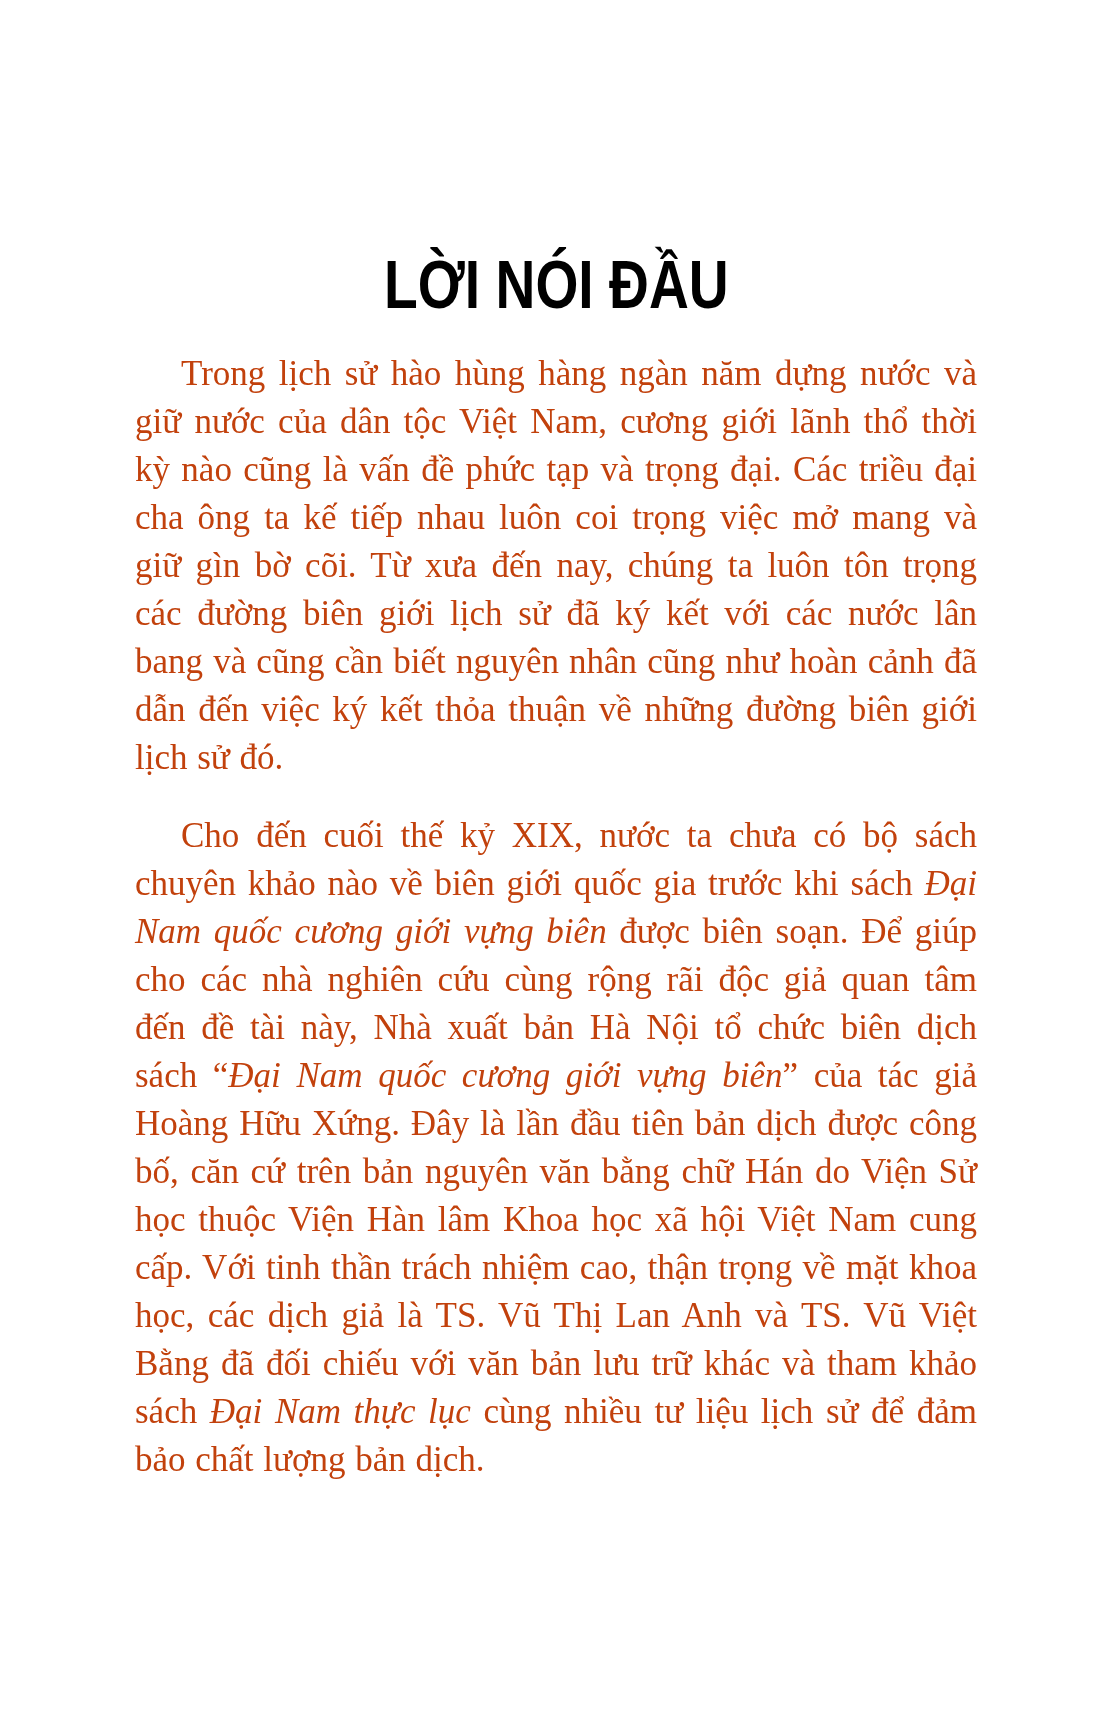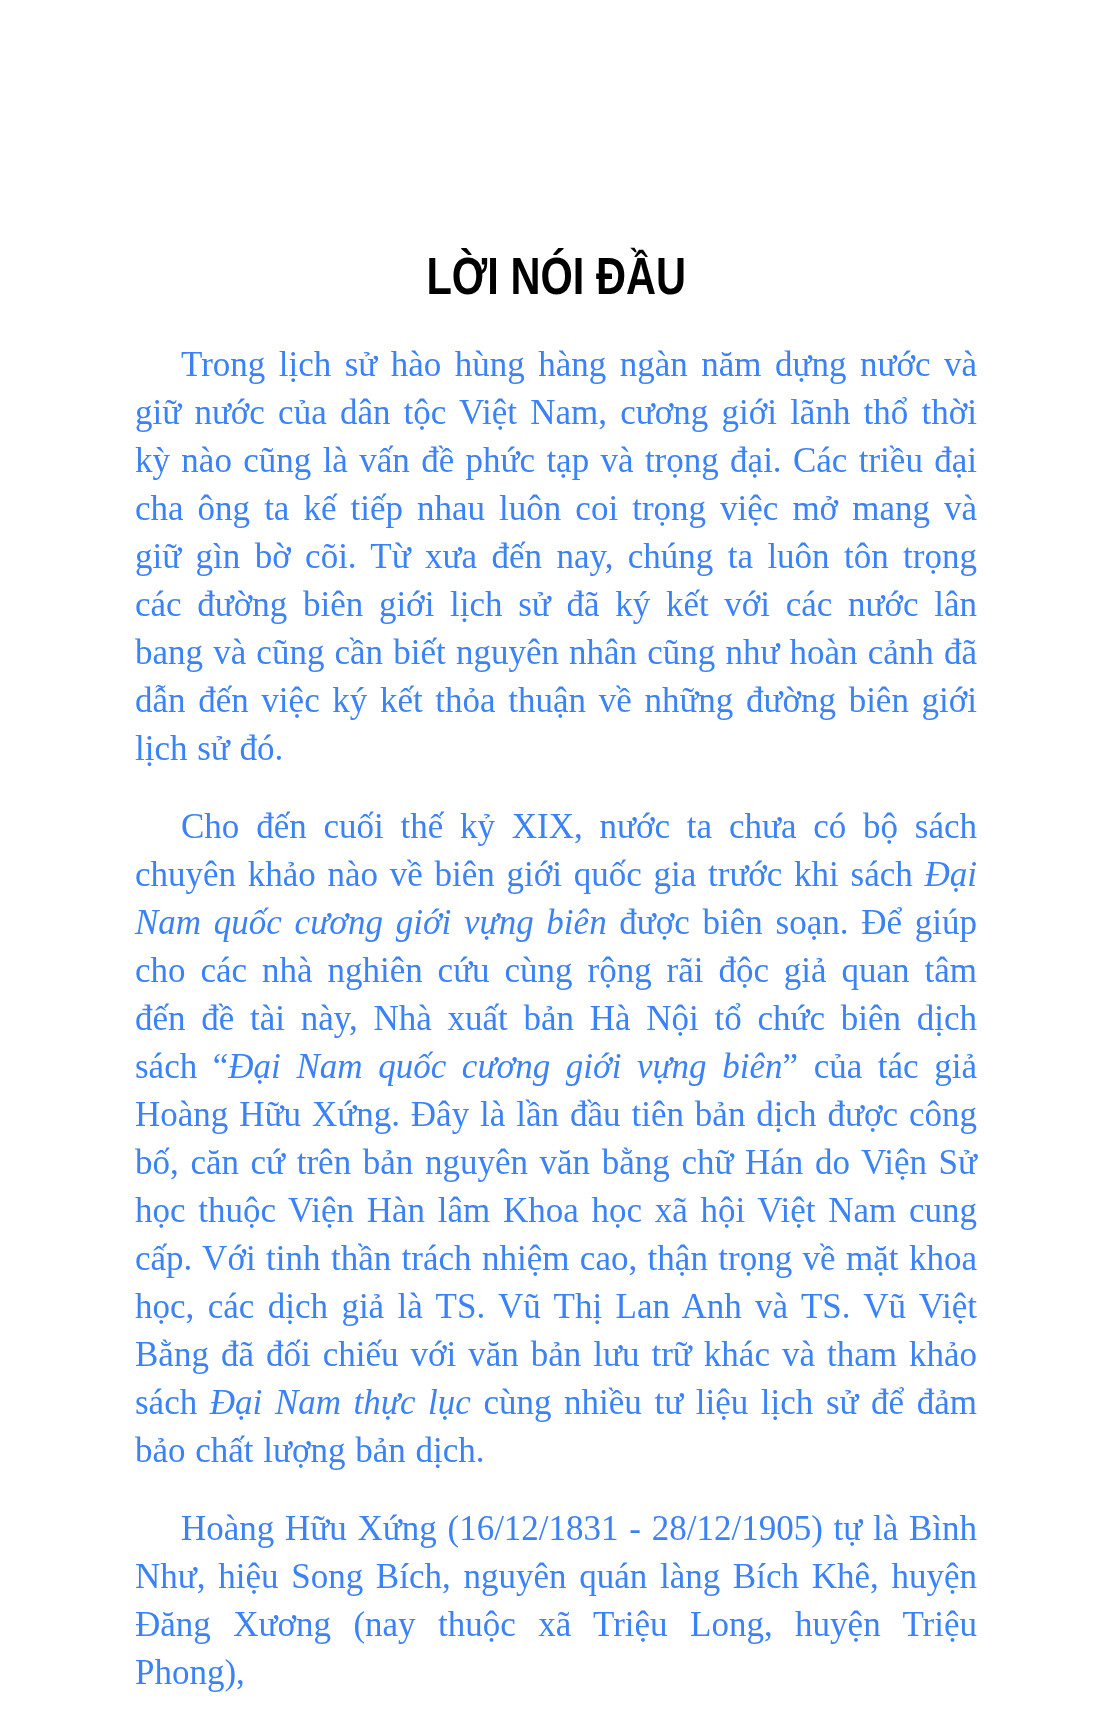--- a/index.html
+++ b/index.html
@@ -14,39 +14,39 @@
     margin: 0 auto;
     background: #ffffff;
     box-sizing: border-box;
     padding: 238px 126px 0 135px;
     color: #0a0a0a;
     overflow: hidden;
   }
   .page-title {
     font-family: "Liberation Sans", sans-serif;
     font-weight: bold;
-    font-size: 52px;
+    font-size: 69px;
     line-height: 62px;
     text-align: center;
-    margin: 7px 0 34px 0;
+    margin: 16px 0 34px 0;
     color: #000000;
     letter-spacing: 0px;
   }
   .page-title .condense {
     display: inline-block;
     transform: scaleX(0.80);
     transform-origin: 50% 50%;
     white-space: nowrap;
   }
   .content {
     font-family: "Liberation Serif", serif;
     font-size: 35px;
     line-height: 48px;
     text-align: justify;
-    color: #3b82f6;
+    color: #c2410c;
   }
   .content p {
     margin: 0;
     text-indent: 46px;
     word-spacing: 1px;
   }
   .content p + p {
     margin-top: 30px;
   }
   .seg-italic {
@@ -55,15 +55,14 @@
 </style>
 </head>
 <body>
 
 <div class="page">
   <h1 class="page-title"><span class="condense">LỜI NÓI ĐẦU</span></h1>
 
   <div class="content">
       <p><span class="seg">Trong lịch sử hào hùng hàng ngàn năm dựng nước và giữ nước của dân tộc Việt Nam, cương giới lãnh thổ thời kỳ nào cũng là vấn đề phức tạp và trọng đại. Các triều đại cha ông ta kế tiếp nhau luôn coi trọng việc mở mang và giữ gìn bờ cõi. Từ xưa đến nay, chúng ta luôn tôn trọng các đường biên giới lịch sử đã ký kết với các nước lân bang và cũng cần biết nguyên nhân cũng như hoàn cảnh đã dẫn đến việc ký kết thỏa thuận về những đường biên giới lịch sử đó.</span></p>
       <p><span class="seg">Cho đến cuối thế kỷ XIX, nước ta chưa có bộ sách chuyên khảo nào về biên giới quốc gia trước khi sách </span><span class="seg seg-italic">Đại Nam quốc cương giới vựng biên</span><span class="seg"> được biên soạn. Để giúp cho các nhà nghiên cứu cùng rộng rãi độc giả quan tâm đến đề tài này, Nhà xuất bản Hà Nội tổ chức biên dịch sách “</span><span class="seg seg-italic">Đại Nam quốc cương giới vựng biên</span><span class="seg">” của tác giả Hoàng Hữu Xứng. Đây là lần đầu tiên bản dịch được công bố, căn cứ trên bản nguyên văn bằng chữ Hán do Viện Sử học thuộc Viện Hàn lâm Khoa học xã hội Việt Nam cung cấp. Với tinh thần trách nhiệm cao, thận trọng về mặt khoa học, các dịch giả là TS. Vũ Thị Lan Anh và TS. Vũ Việt Bằng đã đối chiếu với văn bản lưu trữ khác và tham khảo sách </span><span class="seg seg-italic">Đại Nam thực lục</span><span class="seg"> cùng nhiều tư liệu lịch sử để đảm bảo chất lượng bản dịch.</span></p>
-      <p><span class="seg">Hoàng Hữu Xứng (16/12/1831 - 28/12/1905) tự là Bình Như, hiệu Song Bích, nguyên quán làng Bích Khê, huyện Đăng Xương (nay thuộc xã Triệu Long, huyện Triệu Phong),</span></p>
     </div>
 </div>
 
 </body></html>

